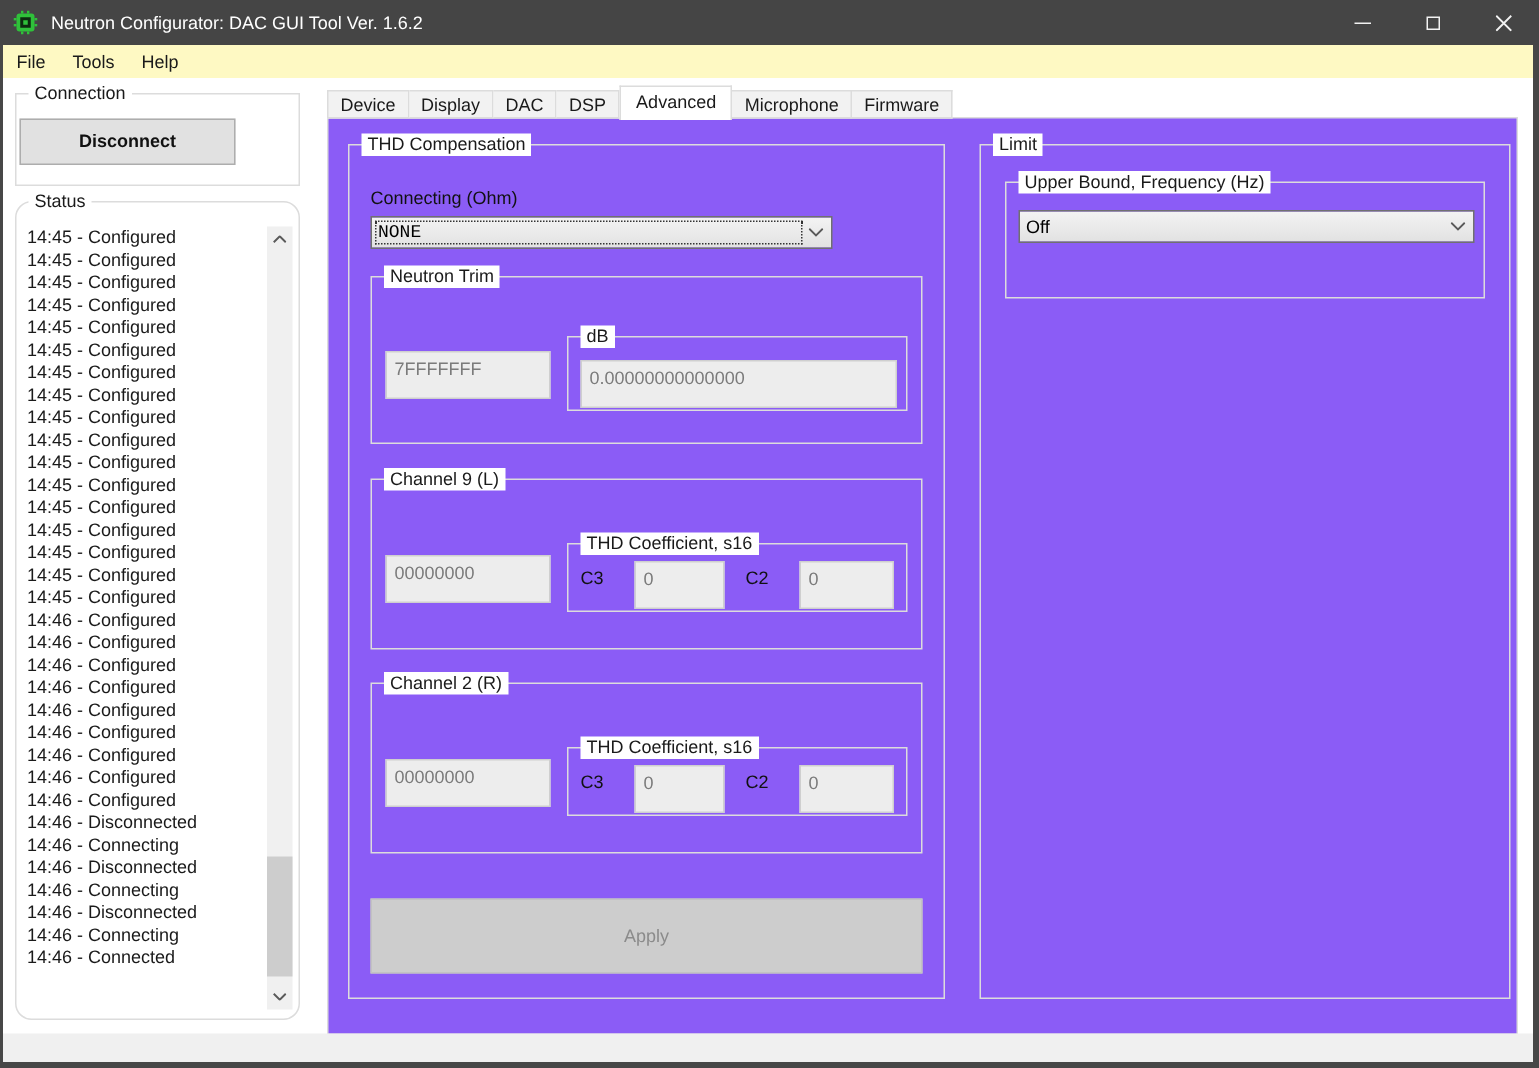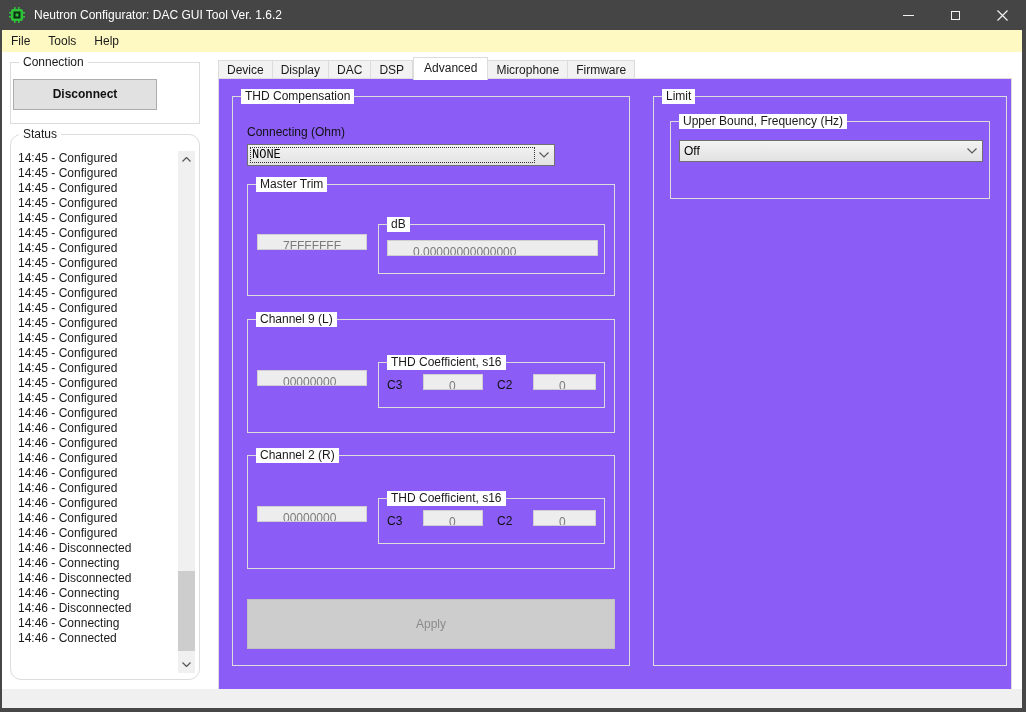--- a/index.html
+++ b/index.html
@@ -50,21 +50,21 @@
   .tab:first-child { border-left:1px solid #dcdcdc; }
   .tab.selected { height:23px; line-height:20px; padding:0 10px; background:#ffffff; border:1px solid #dcdcdc; border-bottom:none; position:relative; z-index:6; margin-bottom:-1px; }
   .tabpage { position:absolute; left:218px; top:78px; width:794px; height:612px; background:#8b5cf6; border:1px solid #dcdcdc; }
 
   
   .combo { position:absolute; height:22px; border:1px solid #707070; background:linear-gradient(#f3f3f3,#e2e2e2); }
   .combo-text { position:absolute; left:4px; top:3px; color:#000; }
   .combo .chev { position:absolute; right:5px; top:7px; }
   .focus-rect { position:absolute; left:2px; top:2px; bottom:2px; right:19px; border:1px dotted #333; }
 
-  .tb { position:absolute; height:16px; background:#ededed; border:1px solid #cfcfcf; color:#7b7b7b; line-height:22px; padding-left:25px; white-space:nowrap; overflow:hidden; }
+  .tb { position:absolute; height:32px; background:#ededed; border:1px solid #cfcfcf; color:#7b7b7b; line-height:22px; padding-left:5px; white-space:nowrap; overflow:hidden; }
 
   .field-label { position:absolute; white-space:nowrap; color:#111; }
 
   .apply-btn { position:absolute; left:14px; top:502px; width:368px; height:50px; background:#cdcdcd; border:1px solid #c2c2c2; color:#8b8b8b; text-align:center; line-height:48px; }
 
   .bottom-strip { position:absolute; left:2px; right:4px; bottom:4px; height:19px; background:#f0f0f0; }
 </style>
 </head>
 <body>
 
@@ -182,21 +182,21 @@
 
       <div class="combo" style="left:14px; top:47px; width:308px;font-family:Liberation Mono, monospace;">
         <span class="combo-text">NONE</span>
         <div class="focus-rect"></div>
         <svg class="chev" width="10" height="6" viewBox="0 0 10 6">
             <path d="M0.5 0.5 L5 5 L9.5 0.5" fill="none" stroke="#5a5a5a" stroke-width="1.2"></path>
           </svg>
       </div>
 
       <div class="groupbox" style="left:14px; top:87px; width:368px; height:112px;">
-        <span class="gb-label">Master Trim</span>
+        <span class="gb-label">Neutron Trim</span>
         <div class="tb" style="left:9px; top:49px; width:110px;">7FFFFFFF</div>
         <div class="groupbox" style="left:130px; top:39px; width:227px; height:50px;">
           <span class="gb-label">dB</span>
           <div class="tb" style="left:8px; top:15px; width:211px;">0.00000000000000</div>
         </div>
       </div>
 
       <div class="groupbox" style="left:14px; top:222px; width:368px; height:114px;">
         <span class="gb-label">Channel 9 (L)</span>
         <div class="tb" style="left:9px; top:50px; width:110px;">00000000</div>

